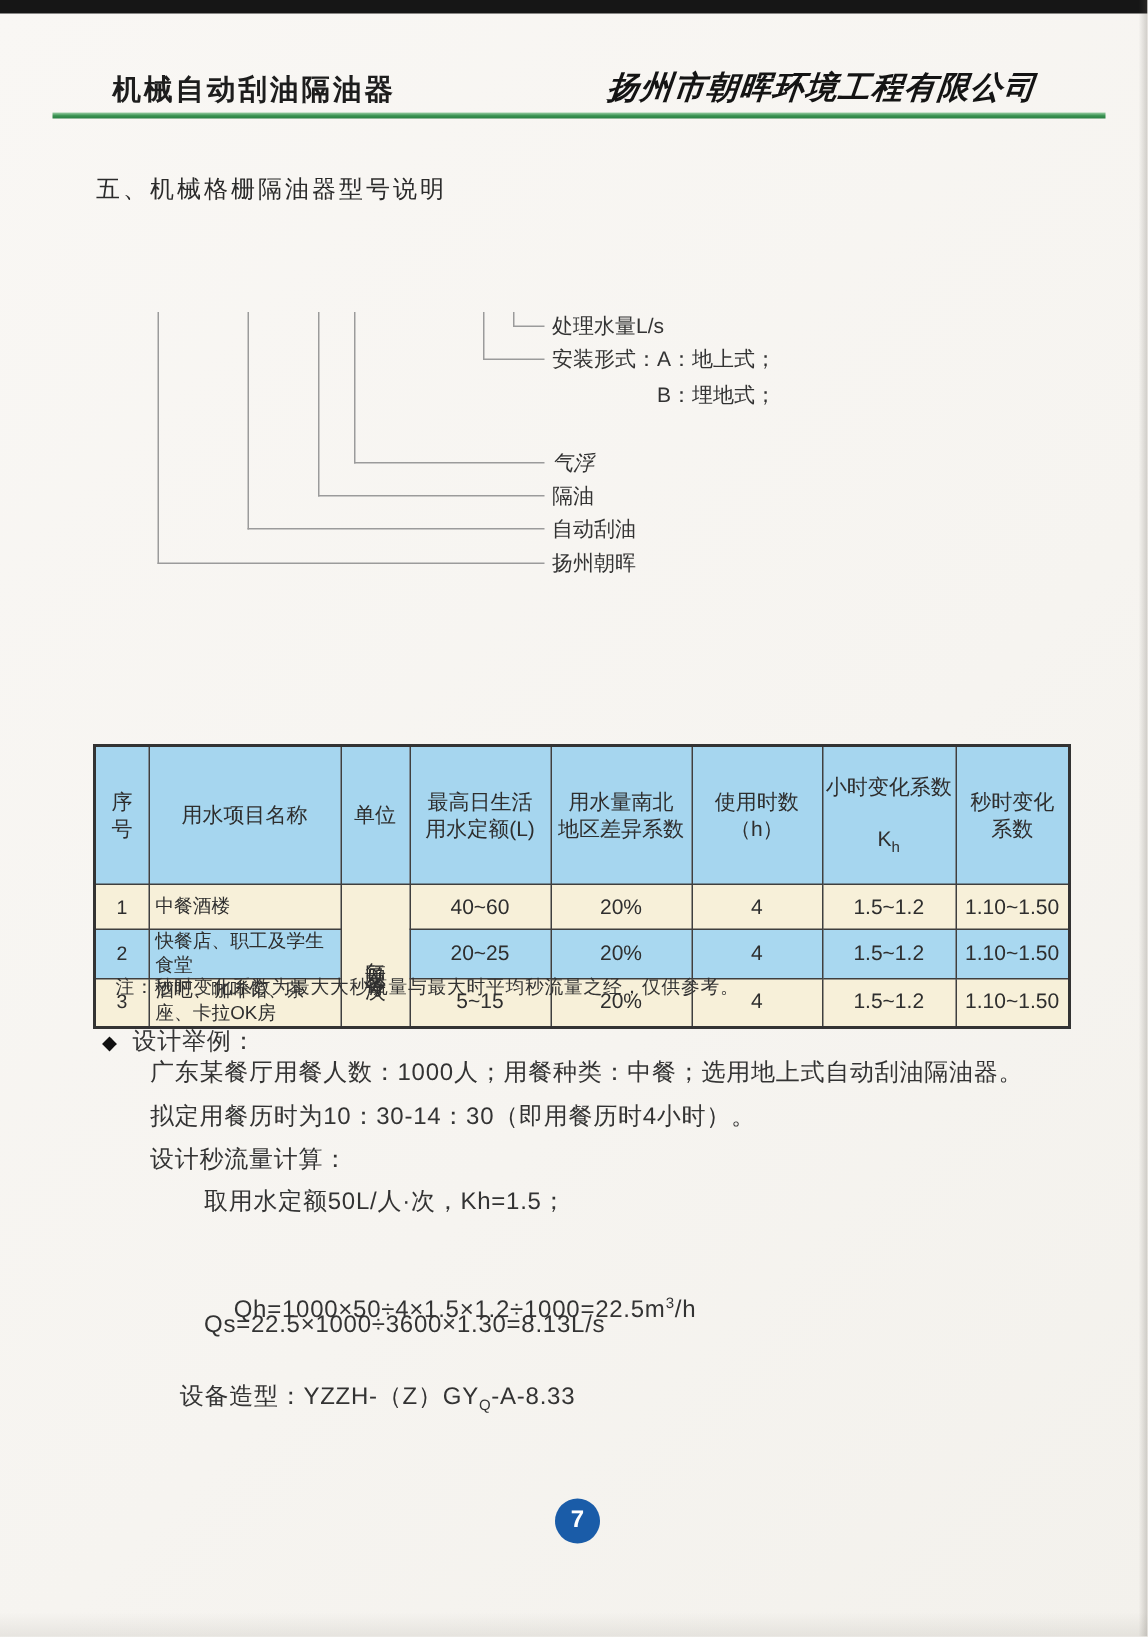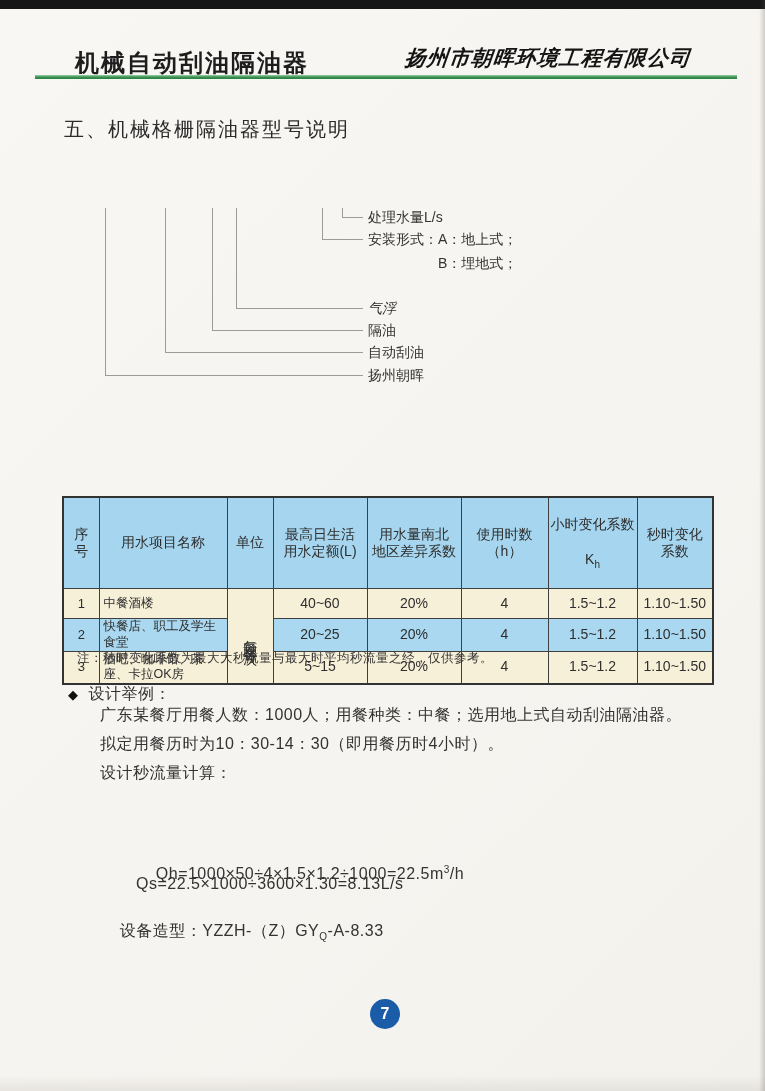--- a/index.html
+++ b/index.html
@@ -17,34 +17,34 @@
   }
   .abs{position:absolute;}
   
   .scan-top{left:0;top:0;width:765px;height:9px;background:#161616;}
   .scan-right{right:0;top:0;width:6px;height:1091px;background:linear-gradient(to right,rgba(0,0,0,0),rgba(90,85,78,0.25));}
   .scan-bottom{left:0;bottom:0;width:765px;height:16px;background:linear-gradient(to bottom,rgba(0,0,0,0),rgba(120,115,105,0.12));}
   
   .doc-title{
     left:75px;top:47px;
     font-family:"Liberation Serif", serif;
-    font-weight:bold;font-size:24px;letter-spacing:2px;color:#1d1d1d;
+    font-weight:bold;font-size:19px;letter-spacing:2px;color:#1d1d1d;
   }
   .company{
     right:74px;top:44px;
     font-family:"DejaVu Serif", serif;
     font-style:italic;font-weight:bold;font-size:21px;letter-spacing:1px;color:#141414;
     transform:skewX(-6deg);
   }
   .green-rule{
     left:35px;top:75px;width:702px;height:4px;
     background:linear-gradient(to bottom,#9ccfa6 0%,#37914f 55%,#2c7f44 100%);
   }
   .section-title{
-    font-size:20px;font-weight:500;color:#2b2b2b;letter-spacing:2px;
+    font-size:16px;font-weight:500;color:#2b2b2b;letter-spacing:2px;
   }
   
   .model-line{
     left:85px;top:181px;
     font-size:22px;color:#3d3d3d;letter-spacing:1px;white-space:pre;
   }
   .model-line sub{font-size:13px;}
   .model-box{
     display:inline-block;width:15px;height:15px;border:2px solid #4a4a4a;
     margin-left:8px;vertical-align:baseline;
@@ -184,20 +184,21 @@
   </tbody>
     </table>
 
   <div class="abs note-line">注：秒时变化系数为最大大秒流量与最大时平均秒流量之经，仅供参考。</div>
 
   <div class="abs ex-line" style="left:68px;top:684px;"><span class="diamond">◆</span>&nbsp;&nbsp;<span>设计举例：</span></div>
 
   <div class="abs ex-line" style="left:100px;top:705px;">广东某餐厅用餐人数：1000人；用餐种类：中餐；选用地上式自动刮油隔油器。</div>
   <div class="abs ex-line" style="left:100px;top:734px;">拟定用餐历时为10：30-14：30（即用餐历时4小时）。</div>
   <div class="abs ex-line" style="left:100px;top:763px;">设计秒流量计算：</div>
+  <div class="abs ex-line" style="left:136px;top:791px;">取用水定额50L/人·次，Kh=1.5；</div>
 
   <div class="abs ex-line" style="left:136px;top:846px;">
     <span>Qh=1000×50÷4×1.5×1.2÷1000=22.5m</span><sup>3</sup><span>/h</span>
   </div>
   <div class="abs ex-line" style="left:136px;top:875px;">Qs=22.5×1000÷3600×1.30=8.13L/s</div>
   <div class="abs ex-line" style="left:100px;top:903px;">
     <span>设备造型：YZZH-（Z）GY</span><sub>Q</sub><span>-A-8.33</span>
   </div>
 
   <div class="abs page-circle">7</div>

